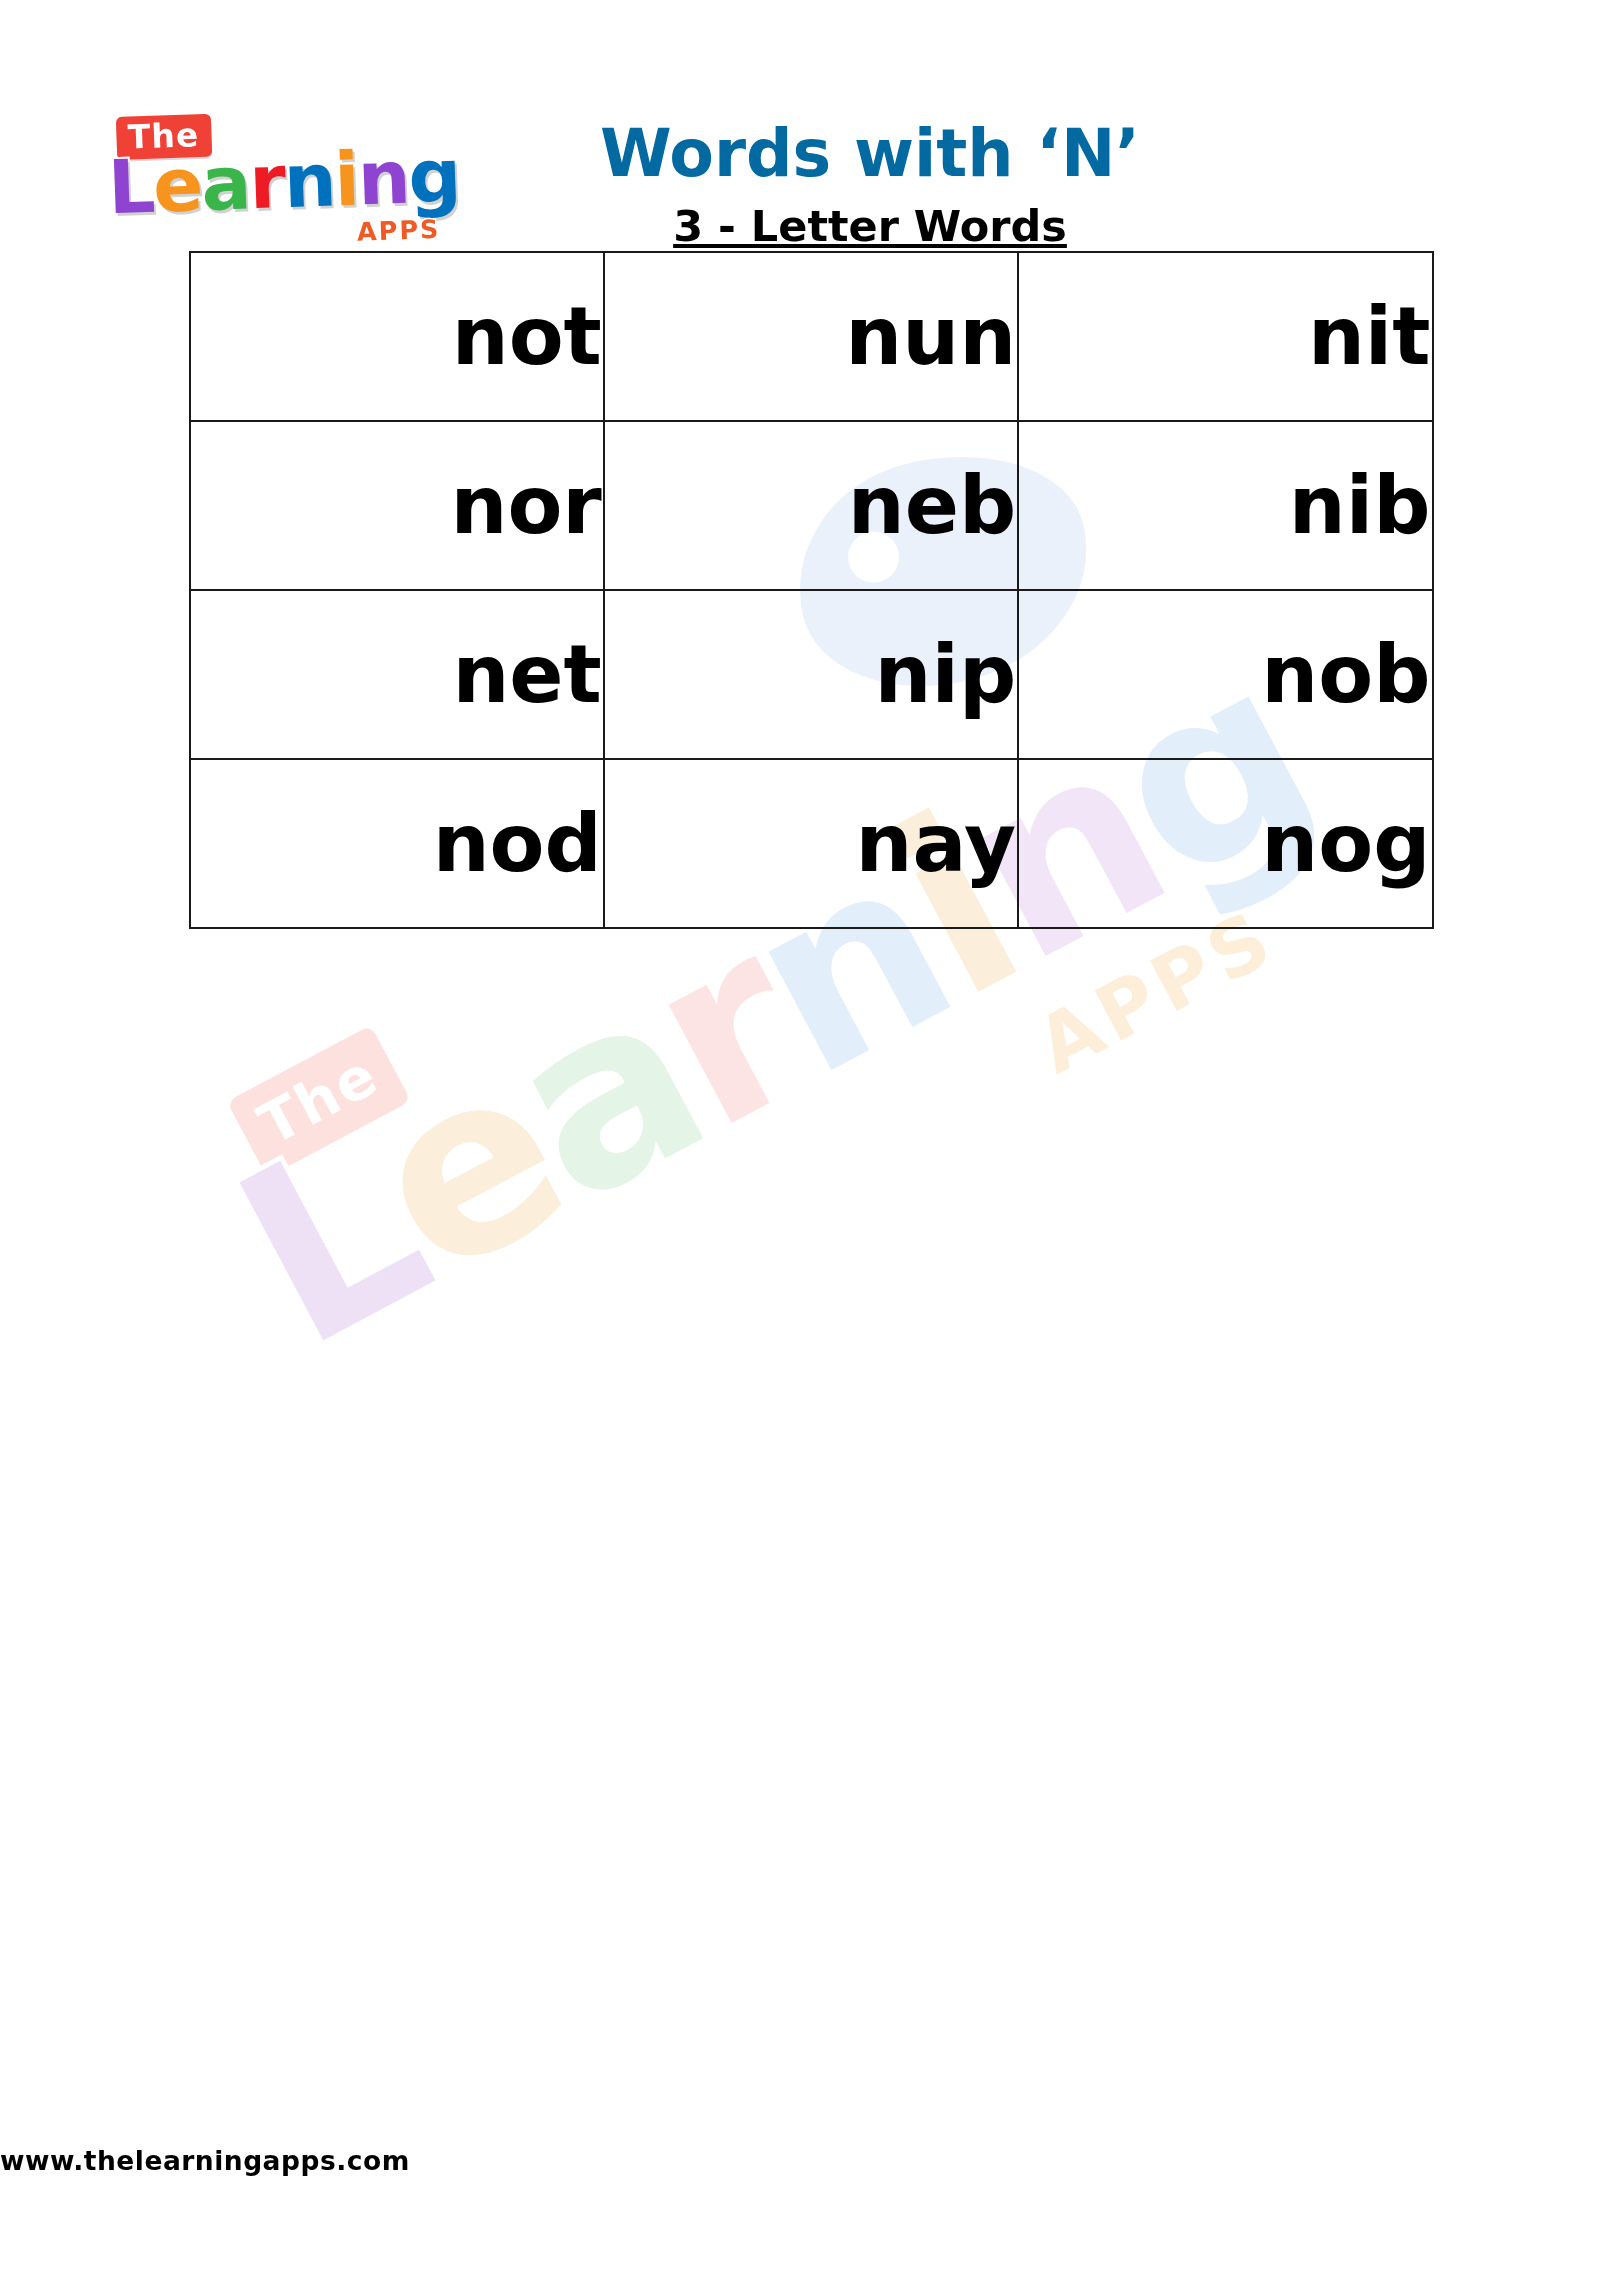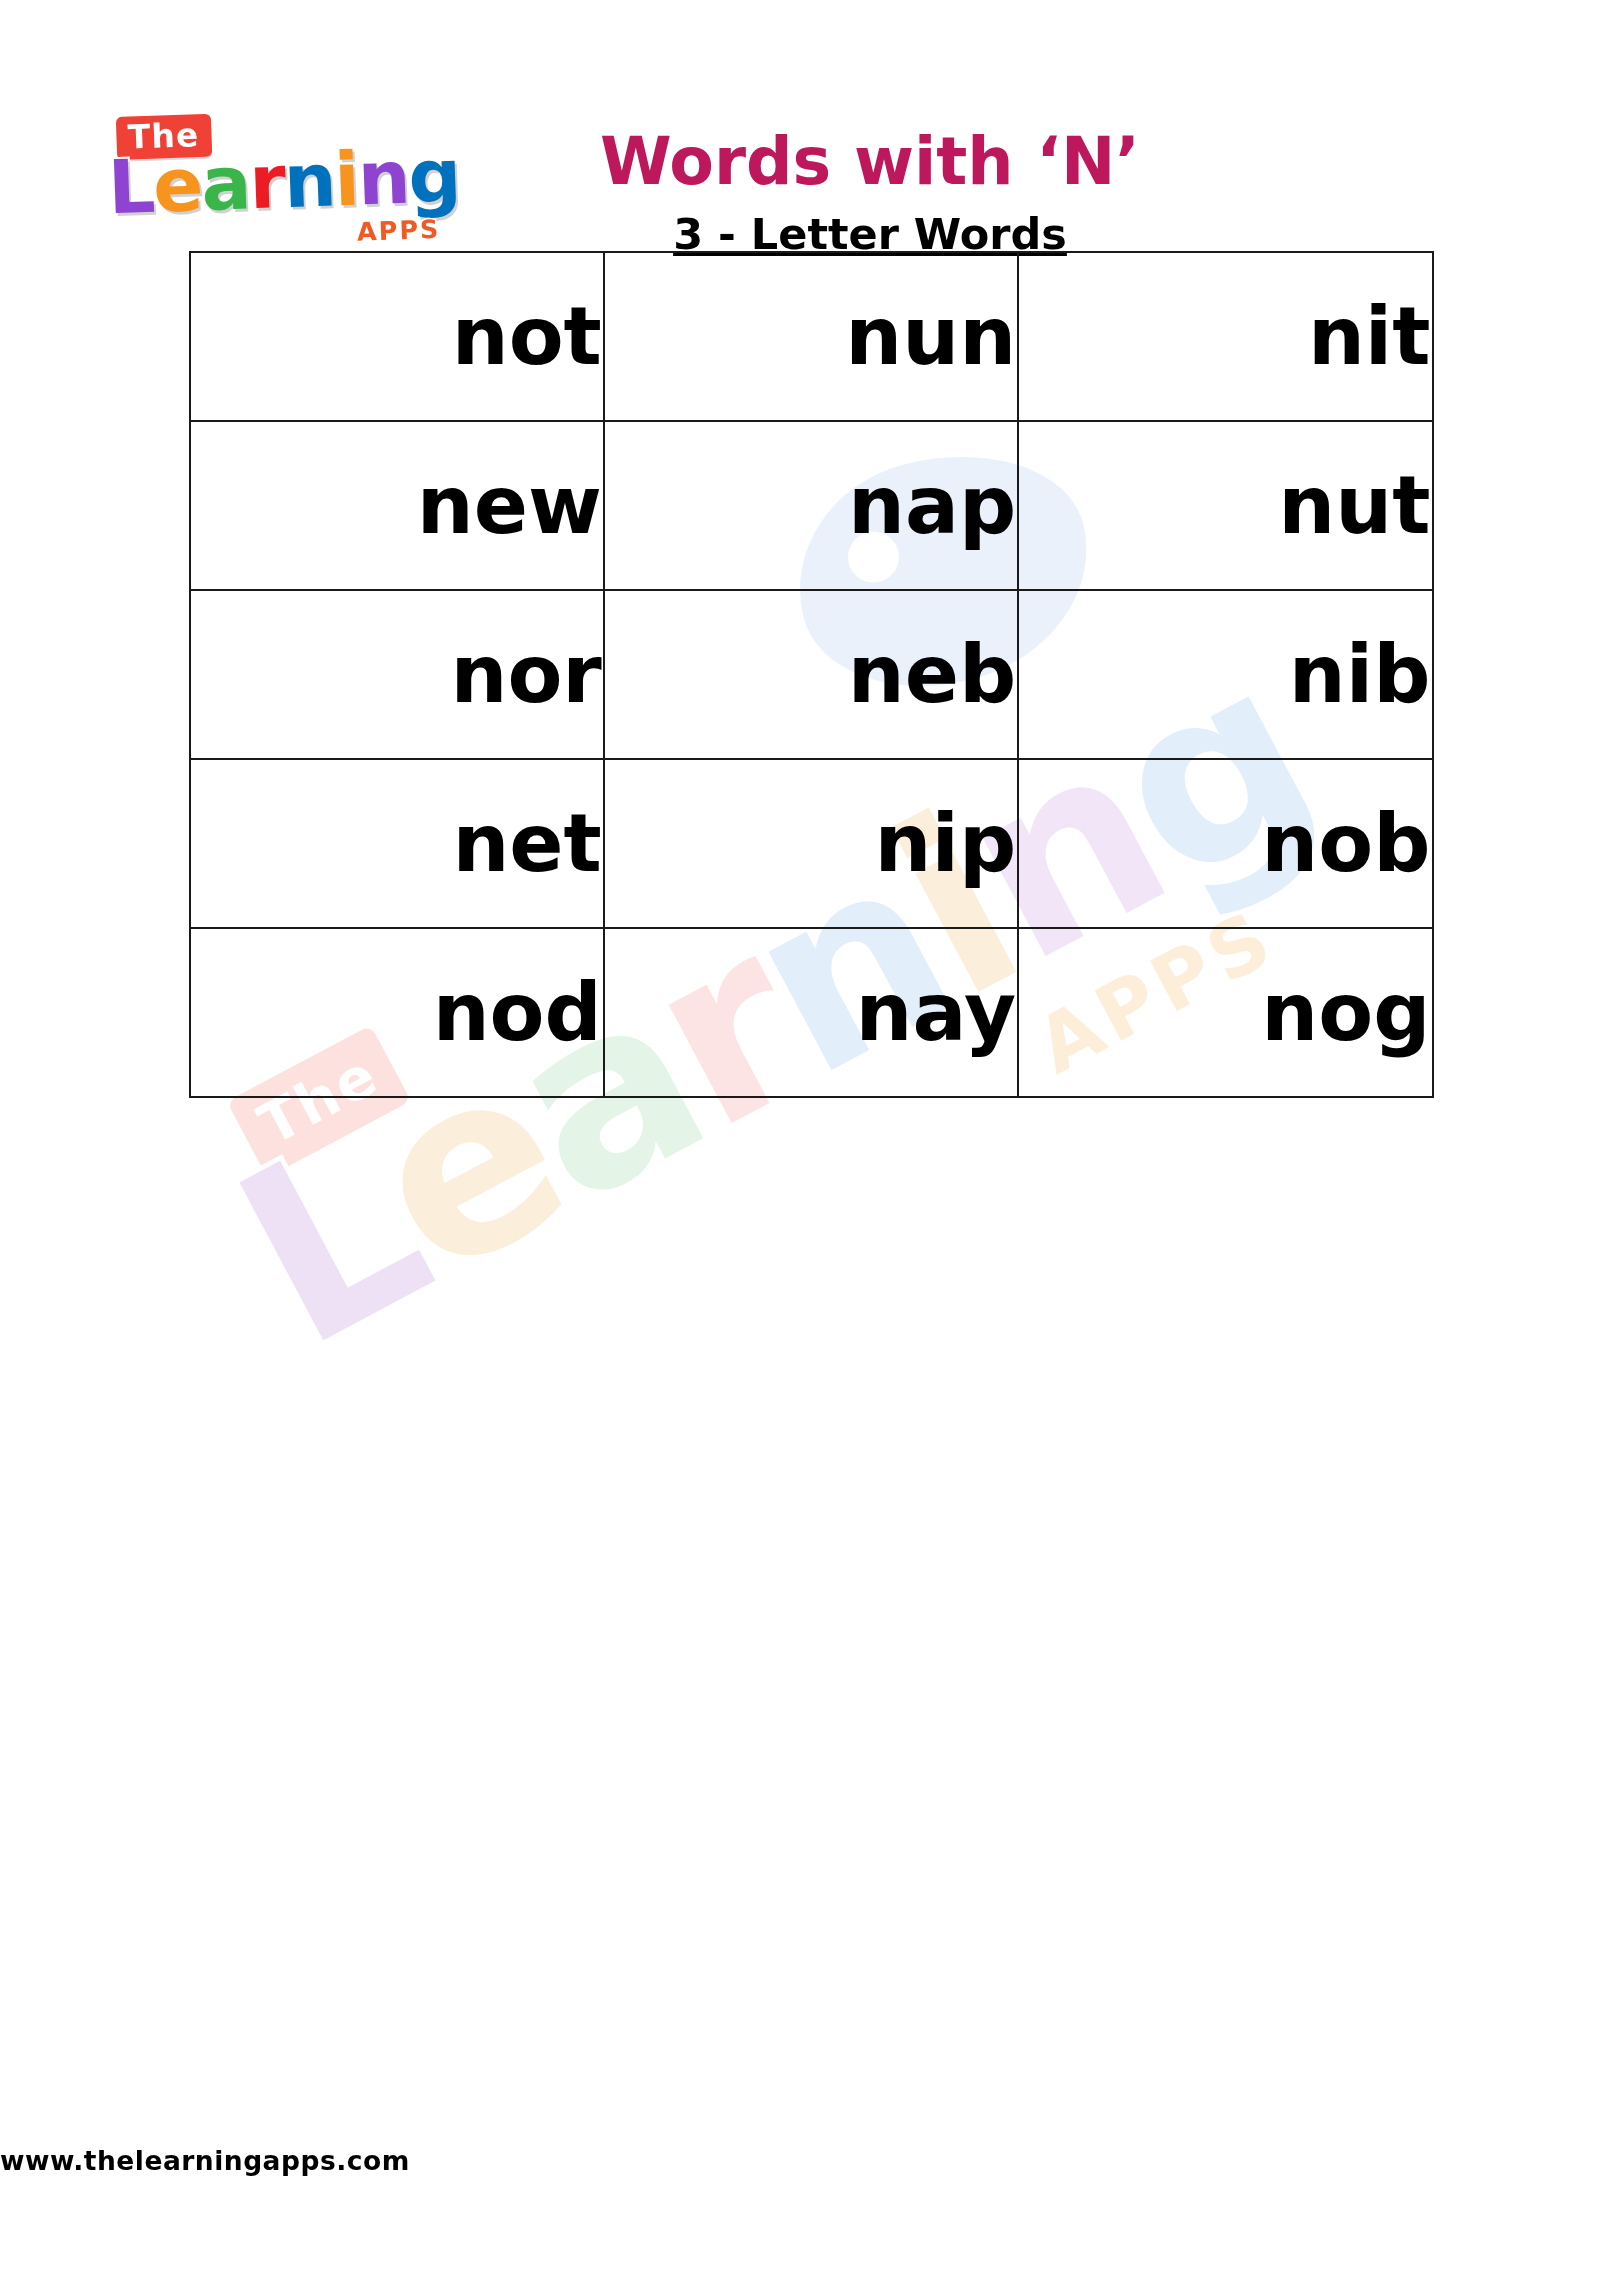--- a/index.html
+++ b/index.html
@@ -86,22 +86,22 @@
     right: 0;
     top: 118px;
     text-align: center;
     padding-left: 118px;
   }
   .title-main {
     font-family: "DejaVu Sans", sans-serif;
     font-weight: 700;
     font-size: 65px;
     line-height: 71px;
-    color: #be185d;
-    margin: 8px;
+    color: #0369a1;
+    margin: 0;
     letter-spacing: 0px;
   }
   .title-sub {
     font-family: "DejaVu Sans", sans-serif;
     font-weight: 700;
     font-size: 43px;
     line-height: 51px;
     color: #000000;
     margin: 11.8px 0 0 0;
     text-decoration: underline;
@@ -251,25 +251,20 @@
   </div>
 
   <table class="word-table">
     <tbody id="table-body">
         <tr>
           <td>not</td>
           <td>nun</td>
           <td>nit</td>
         </tr>
         <tr>
-          <td>new</td>
-          <td>nap</td>
-          <td>nut</td>
-        </tr>
-        <tr>
           <td>nor</td>
           <td>neb</td>
           <td>nib</td>
         </tr>
         <tr>
           <td>net</td>
           <td>nip</td>
           <td>nob</td>
         </tr>
         <tr>

